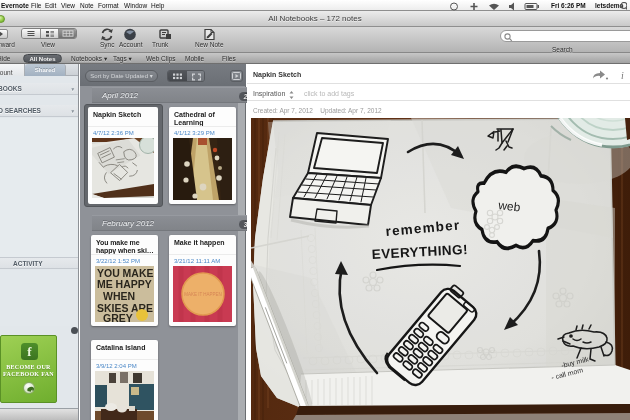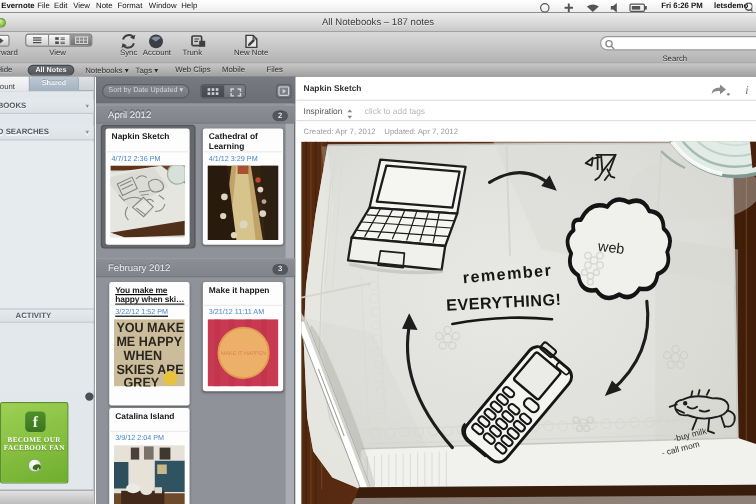--- a/index.html
+++ b/index.html
@@ -79,23 +79,23 @@
 #midtoolbar { position:absolute; left:0; top:0; width:166px; height:22px; background:linear-gradient(#777b81,#6b6f75); }
 #sortbtn { position:absolute; left:5px; top:6px; width:73px; height:12px; border-radius:6px;
   background:linear-gradient(#84888e,#74787e); border:1px solid #5b5e63; color:#d4d6d9;
   font-size:6px; line-height:11px; text-align:center; }
 #midseg { position:absolute; left:87px; top:6px; width:38px; height:12px; border-radius:3px;
   border:1px solid #55585d; overflow:hidden; display:flex; }
 
 #collbtn { position:absolute; left:150px; top:6px; width:13px; height:12px; border-radius:3px;
   background:linear-gradient(#84888e,#74787e); border:1px solid #5b5e63; }
 
-.sechead { position:absolute; left:0; width:166px; height:16px;
+.sechead { position:absolute; left:12px; width:166px; height:16px;
   background:linear-gradient(#8b8e94,#818489); border-top:1px solid #979aa0; border-bottom:1px solid #75787d;
-  font-size:8px; color:#eceef0; text-shadow:0 -1px 0 rgba(0,0,0,.3); }
+  font-size:8px; color:#eceef0; text-shadow:0 -1px 0 rgba(0,0,0,.3);font-style:italic; }
 .badge { position:absolute; right:6px; top:3.5px; width:13px; height:9px; border-radius:5px;
   background:#53565b; color:#e8e8e8; font-size:6.5px; font-weight:bold; text-align:center; line-height:9px; }
 
 .card { position:absolute; width:67px; background:#fdfdfd; border-radius:2px; box-shadow:0 1px 2px rgba(0,0,0,.35); }
 .card .ct { font-size:7px; font-weight:bold; color:#1a1a1a; padding:4px 4px 0 5px; line-height:8px; height:19px; overflow:hidden; }
 .card .cd { font-size:6px; color:#4a87c7; padding:2.5px 4px 0 5px; border-top:1px solid #ececec; height:12px; }
 .thumb { position:absolute; left:4px; overflow:hidden; }
 
 
 #rightpanel { left:247px; top:64px; width:383px; height:356px; background:#fff; }
@@ -128,21 +128,21 @@
       <rect x="76" y="1.5" width="12" height="6" rx="1" fill="none" stroke="#555"></rect>
       <rect x="77.5" y="3" width="7" height="3" fill="#555"></rect>
         <rect x="88.5" y="3" width="1.5" height="3" fill="#555"></rect>
       <circle cx="175" cy="3.5" r="3" fill="none" stroke="#555" stroke-width="1.2"></circle>
       <path d="M177,6 l2.4,2.6" stroke="#555" stroke-width="1.4"></path>
     </svg>
   </div>
 
   <div id="titlebar" class="abs">
     <div id="zoombtn"></div>
-    <div class="title">All Notebooks – 187 notes</div>
+    <div class="title">All Notebooks – 172 notes</div>
   </div>
 
   <div id="toolbar" class="abs">
     <div id="fwdbtn">
         <svg width="14" height="8" viewBox="0 0 14 8">
           <path d="M6,1 l4,3 l-4,3 z" fill="#4a4a4a"></path>
         </svg>
       </div>
     <div class="tlabel" style="left:-9px;top:14px;">Forward</div>
     <div id="seg">
@@ -332,21 +332,21 @@
           <circle cx="13" cy="42" r="2.6"></circle>
             <circle cx="46" cy="40" r="2.8"></circle>
           <circle cx="30" cy="49" r="3.4"></circle>
             <circle cx="22" cy="58" r="2.6"></circle>
         </g>
         <circle cx="42" cy="12" r="2.2" fill="#c04a26"></circle>
         <circle cx="47" cy="30" r="2" fill="#b8aa88"></circle>
       </svg>
     </div>
 
-    <div class="card" style="left:11px;top:171px;height:103px;text-decoration:underline;">
+    <div class="card" style="left:11px;top:171px;height:91px;">
       <div class="ct" style="white-space:nowrap;letter-spacing:-.1px;">You make me<br>happy when ski…</div>
       <div class="cd">3/22/12 1:52 PM</div>
       <svg class="thumb" style="top:31px;" width="59" height="56" viewBox="0 0 59 56">
         <rect width="59" height="56" fill="#cbbd9c"></rect>
         <g font-family="Liberation Sans,sans-serif" font-weight="bold" font-size="10.5" fill="#2a261d" transform="scale(1,1.06)">
           <text x="2" y="10">YOU MAKE</text>
           <text x="2" y="21">ME HAPPY</text>
           <text x="8" y="32">WHEN</text>
           <text x="2" y="43">SKIES ARE</text>
           <text x="8" y="53">GREY</text>

